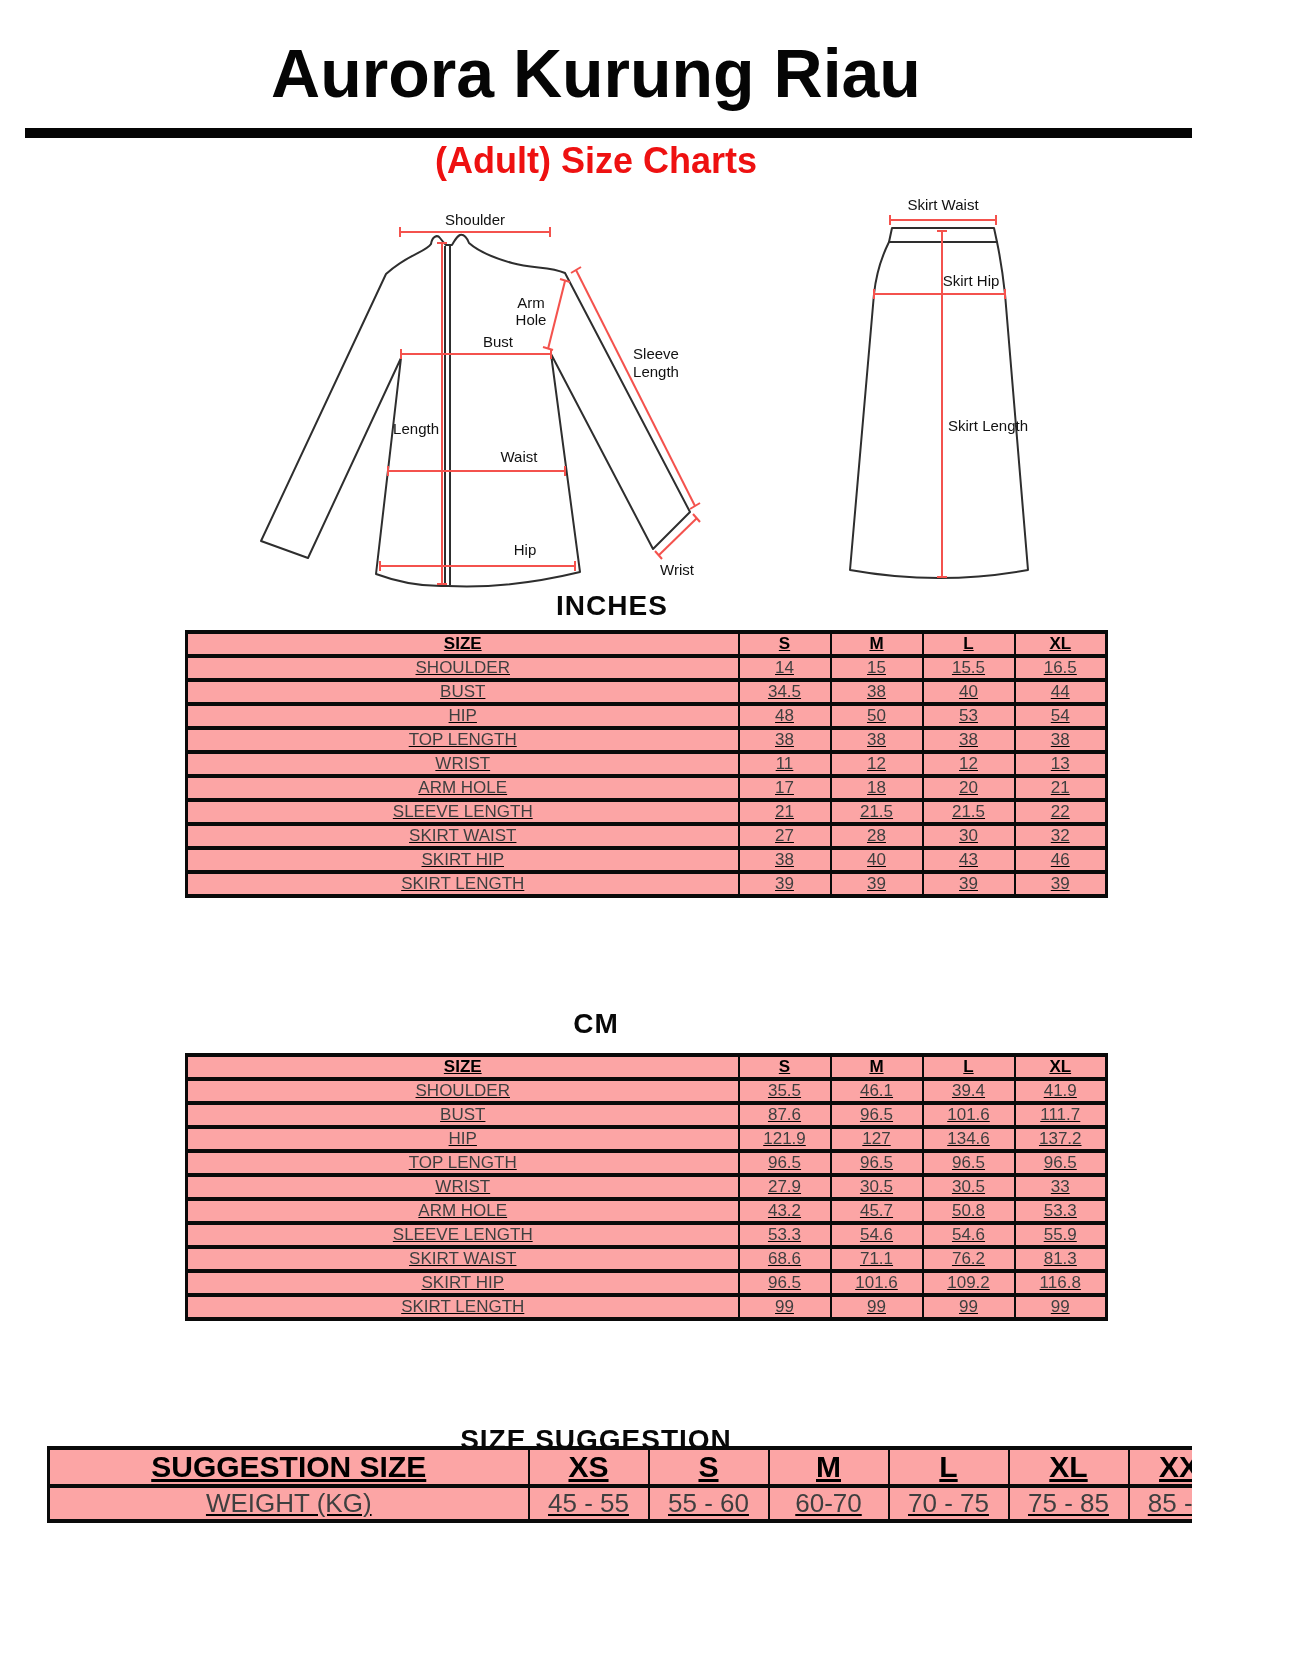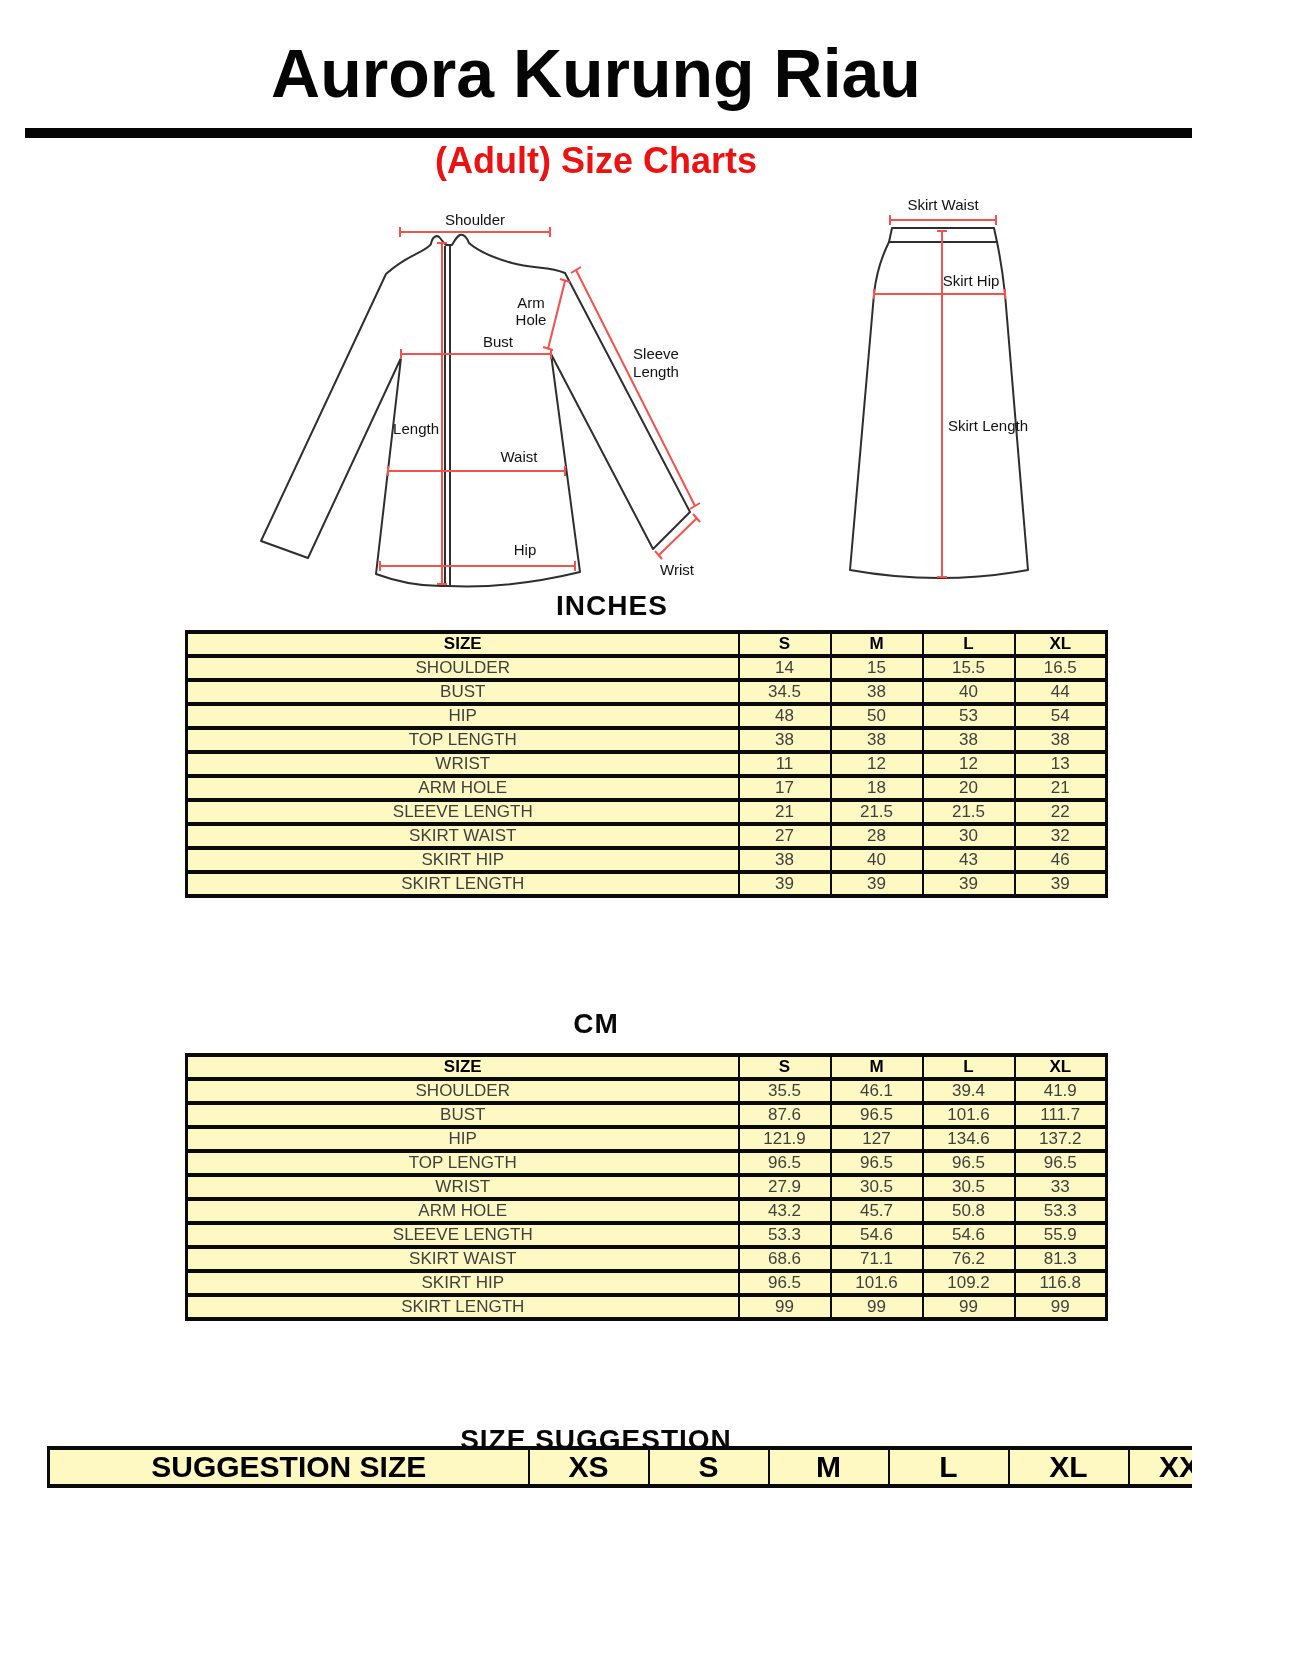--- a/index.html
+++ b/index.html
@@ -34,21 +34,22 @@
     font-size: 28px; font-weight: bold; color: #080808;
     letter-spacing: 1px;
   }
   .h-inches { top: 590px; padding-left: 32px; }
   .h-cm { top: 1008px; }
   .h-sugg { top: 1404px; margin-top: 20px; }
 
   table.grid {
     position: absolute;
     border-collapse: collapse; table-layout: fixed;
-    background: #fef9c3;
+    background: #fca5a5;
+    text-decoration: underline;
   }
   table.grid th, table.grid td {
     border-left: 2px solid #0a0a0a; border-right: 2px solid #0a0a0a;
     text-align: center; vertical-align: middle;
     overflow: hidden; white-space: nowrap;
   }
   table.grid tr { border-top: 4px solid #0a0a0a; border-bottom: 4px solid #0a0a0a; }
   table.grid { border: 3px solid #0a0a0a; }
 
   .size-table { left: 185px; width: 920px; }
@@ -382,16 +383,25 @@
           <th>SUGGESTION SIZE</th>
           <th>XS</th>
           <th>S</th>
           <th>M</th>
           <th>L</th>
           <th>XL</th>
           <th>XXL</th>
         </tr>
       </thead>
       <tbody>
+        <tr>
+          <td>WEIGHT (KG)</td>
+          <td>45 - 55</td>
+          <td>55 - 60</td>
+          <td>60-70</td>
+          <td>70 - 75</td>
+          <td>75 - 85</td>
+          <td>85 - 95</td>
+        </tr>
       </tbody>
     </table>
 
 </div>
 
 </body></html>

